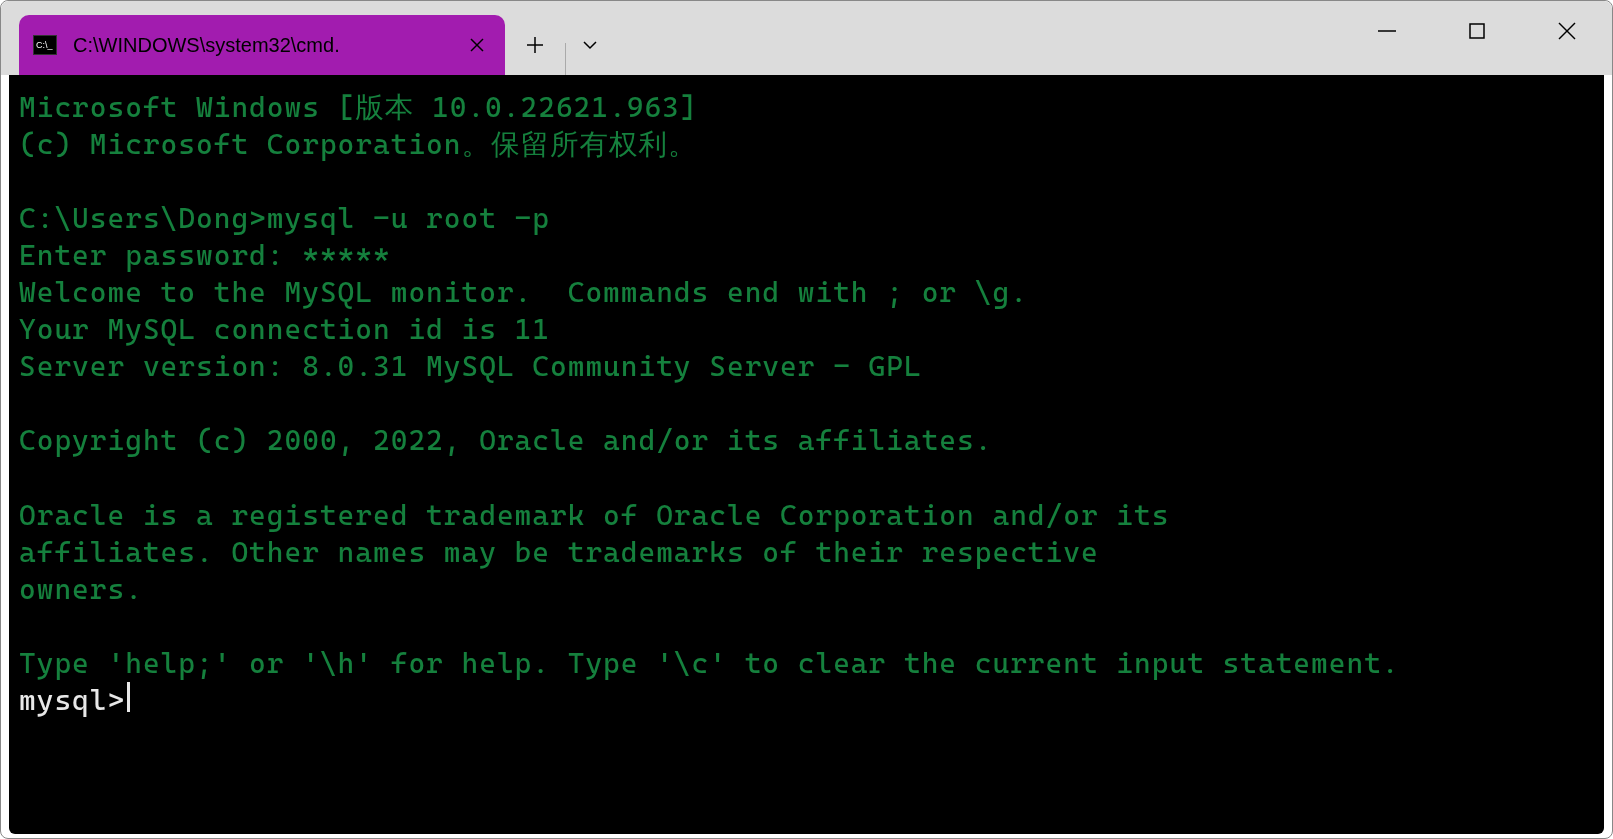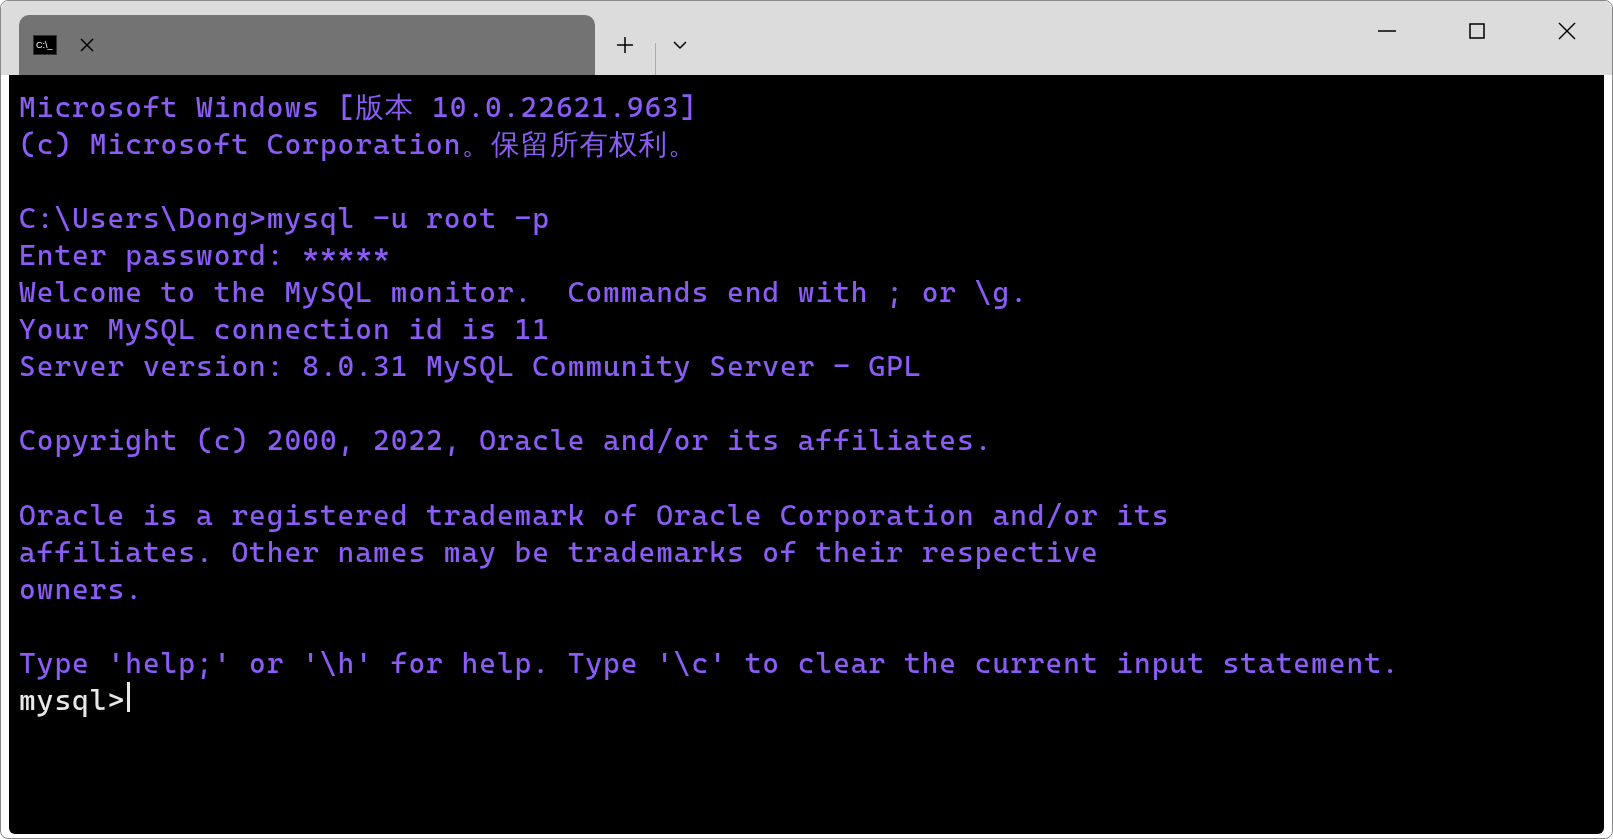--- a/index.html
+++ b/index.html
@@ -20,23 +20,23 @@
       height: 74px;
       background: #dcdcdc;
       display: flex;
       align-items: flex-end;
       padding-left: 18px;
       border-top-left-radius: 8px;
       border-top-right-radius: 8px;
       position: relative;
     }
     .tab {
-      background: #737373;
-      height: 60px;
-      width: 576px;
+      background: #a21caf;
+      height: 60px;
+      width: 486px;
       border-top-left-radius: 10px;
       border-top-right-radius: 10px;
       display: flex;
       align-items: center;
       padding: 0 14px;
       gap: 16px;
       position: relative;
     }
     .tab-icon {
       width: 24px;
@@ -116,21 +116,21 @@
       height: calc(839px - 74px - 6px);
       margin: 0 8px 6px 8px;
       border-radius: 0 0 6px 6px;
       padding: 14px 10px;
       overflow: hidden;
     }
     .terminal-text {
       font-family: "Cascadia Mono", "Consolas", monospace;
       font-size: 28.5px;
       line-height: 1.3;
-      color: #8b5cf6;
+      color: #15803d;
       white-space: pre-wrap;
       letter-spacing: 1px;
     }
     .cursor {
       display: inline-block;
       width: 3px;
       height: 30px;
       background: #e8e8e8;
       vertical-align: text-bottom;
       margin-left: 2px;
@@ -144,20 +144,21 @@
       display: flex;
       align-items: flex-start;
     }
   </style>
 </head>
 <body>
 
 <div class="titlebar">
   <div class="tab">
     <div class="tab-icon">C:\_</div>
+    <div class="tab-title">C:\WINDOWS\system32\cmd.</div>
     <div class="tab-close">
       <svg width="14" height="14" viewBox="0 0 14 14">
         <line x1="1" y1="1" x2="13" y2="13" stroke="#000" stroke-width="1.5"></line>
         <line x1="13" y1="1" x2="1" y2="13" stroke="#000" stroke-width="1.5"></line>
       </svg>
     </div>
   </div>
   <div class="new-tab">
     <svg width="18" height="18" viewBox="0 0 18 18">
       <line x1="9" y1="1" x2="9" y2="17" stroke="#000" stroke-width="1.5"></line>

